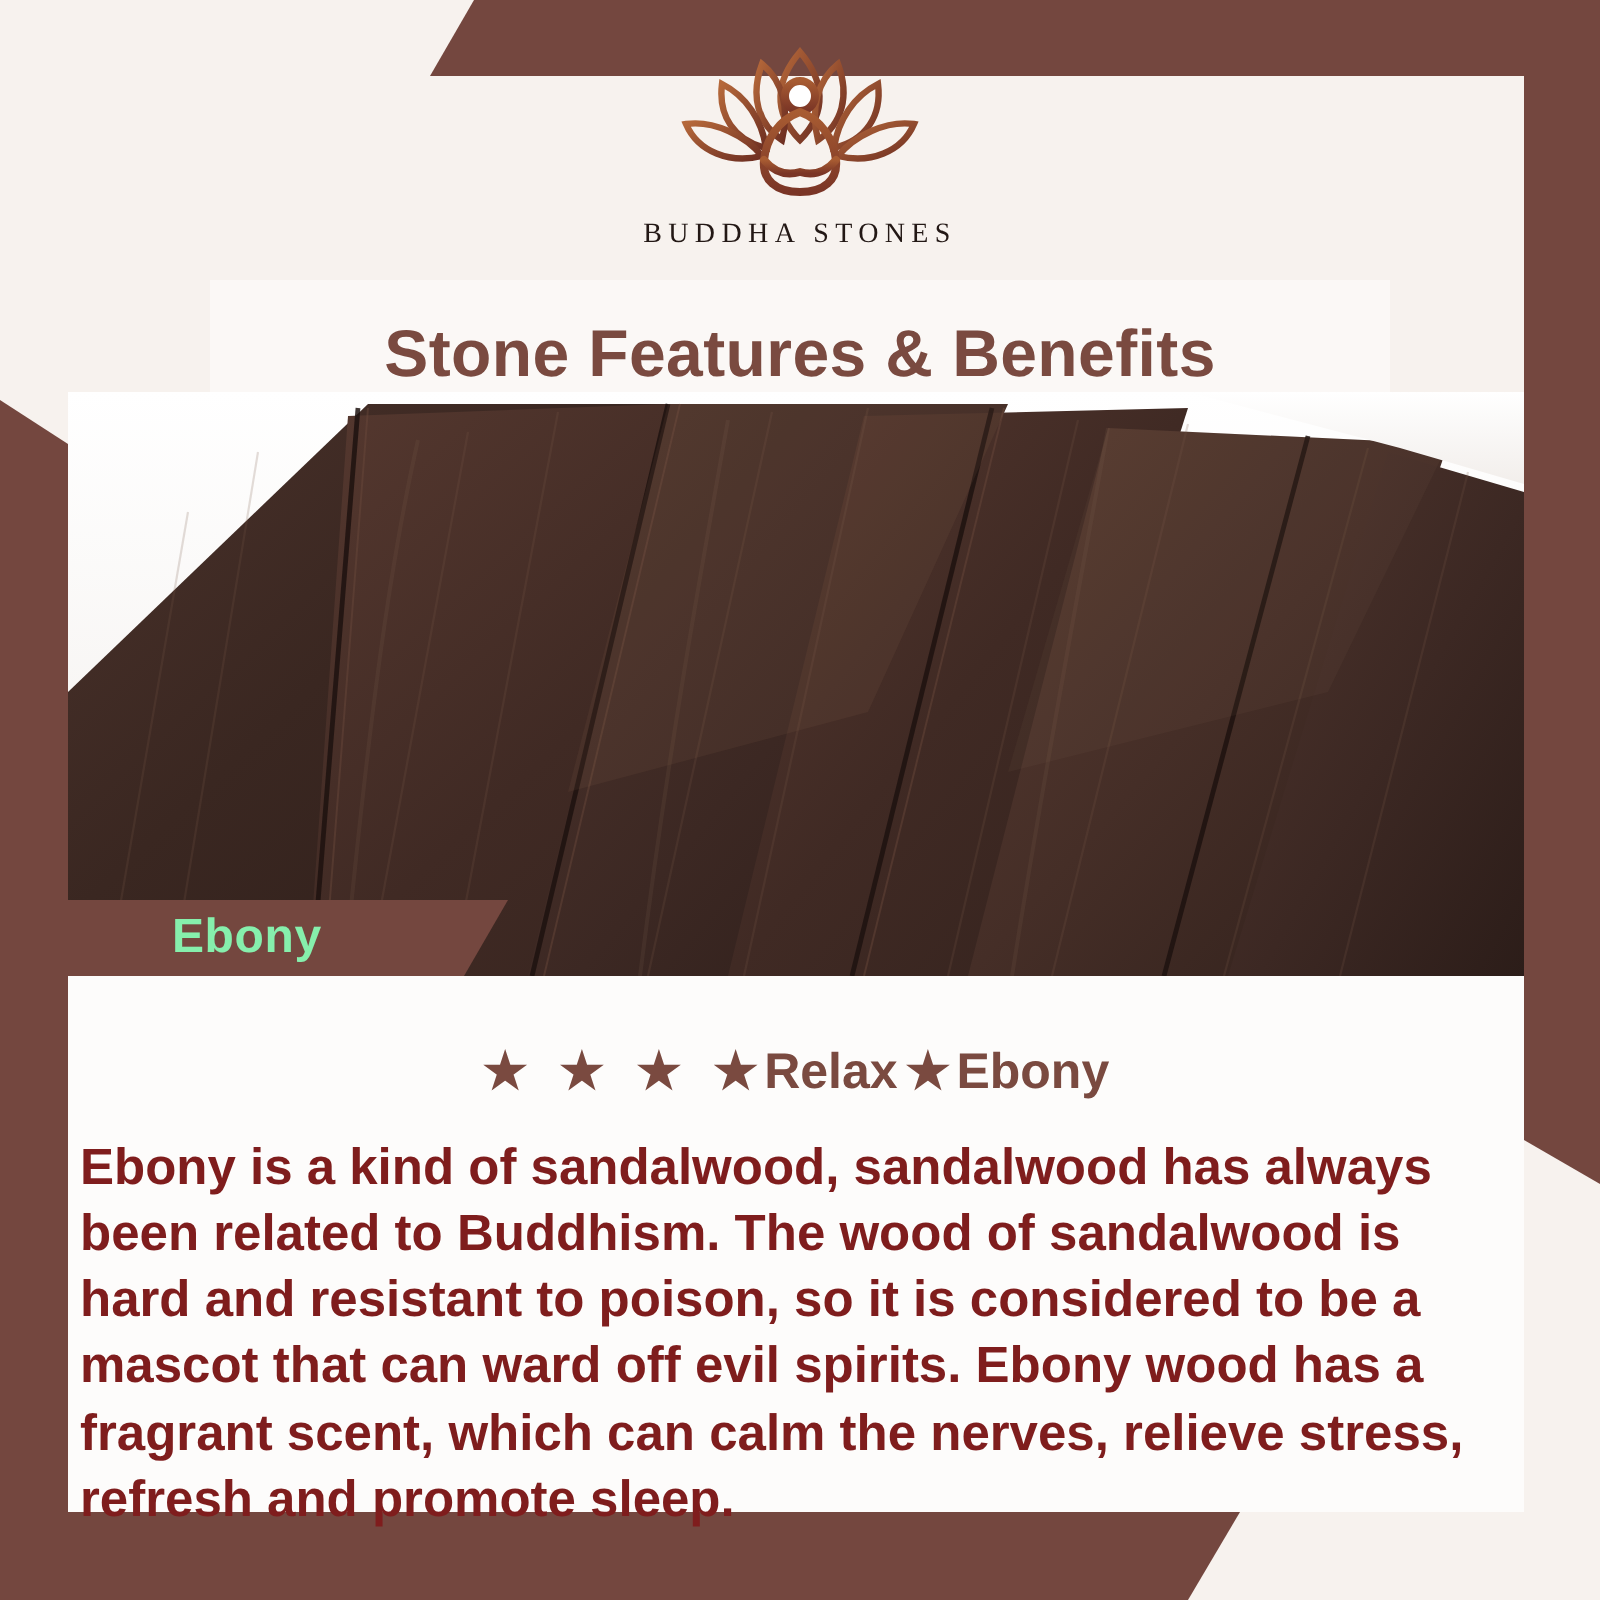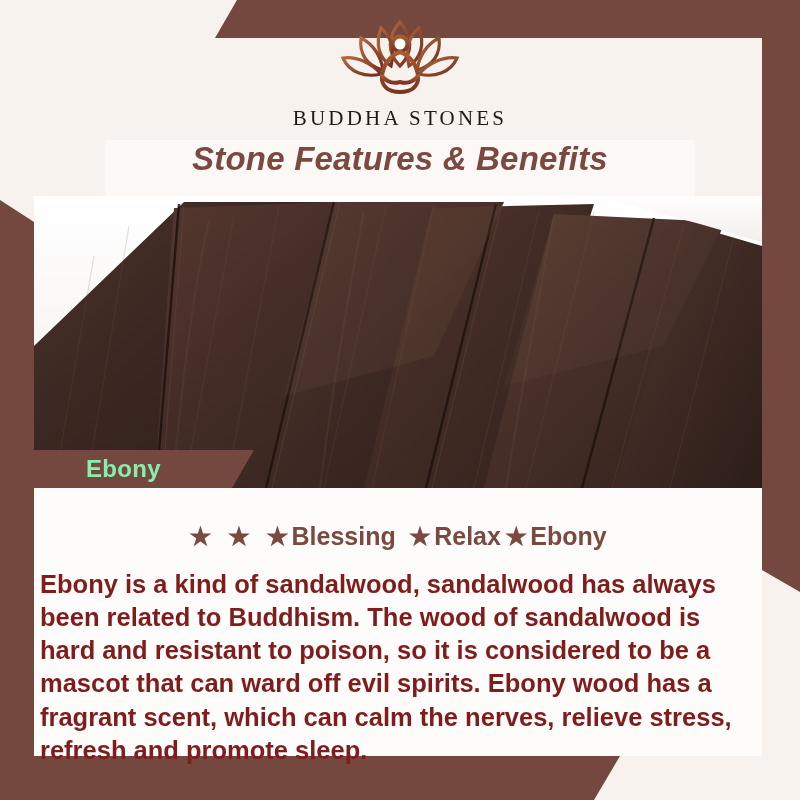--- a/index.html
+++ b/index.html
@@ -47,32 +47,31 @@
   .header {
     position:absolute; top:0; left:0; right:0; height:140px;
     display:flex; flex-direction:column;
     align-items:center; justify-content:center;
     z-index:4;
   }
   .logo-mark { width:150px; height:92px; display:block; }
   .brand-name {
     margin-top:4px;
     font-family:"Liberation Serif", serif;
-    font-size:21px;
+    font-size:14px;
     letter-spacing:3.2px;
     color:#231815;
   }
 
   
   .title-banner {
     position:absolute; top:140px; left:105px; right:105px; height:56px;
     background:#fbf8f6;
-    display:flex; align-items:flex-start; justify-content:center;
+    display:flex; align-items:flex-end; justify-content:center;
     z-index:4;
-    font-style:italic;
   }
   .title-text {
     font-family:"Liberation Sans Narrow","Liberation Sans", sans-serif;
     font-size:33px;
     font-weight:bold;
     color:#7a4a40;
     letter-spacing:0.2px;
     white-space:nowrap;
   }
 
@@ -273,21 +272,20 @@
 
   <div class="features">
     <span class="feature gap-wide">
       <span class="star">★</span>
     </span>
     <span class="feature gap-wide">
       <span class="star">★</span>
     </span>
     <span class="feature gap-wide">
       <span class="star">★</span>
-      <span>Blessing</span>
     </span>
     <span class="feature">
       <span class="star">★</span>
       <span>Relax</span>
     </span>
     <span class="feature">
       <span class="star">★</span>
       <span>Ebony</span>
     </span>
   </div>

